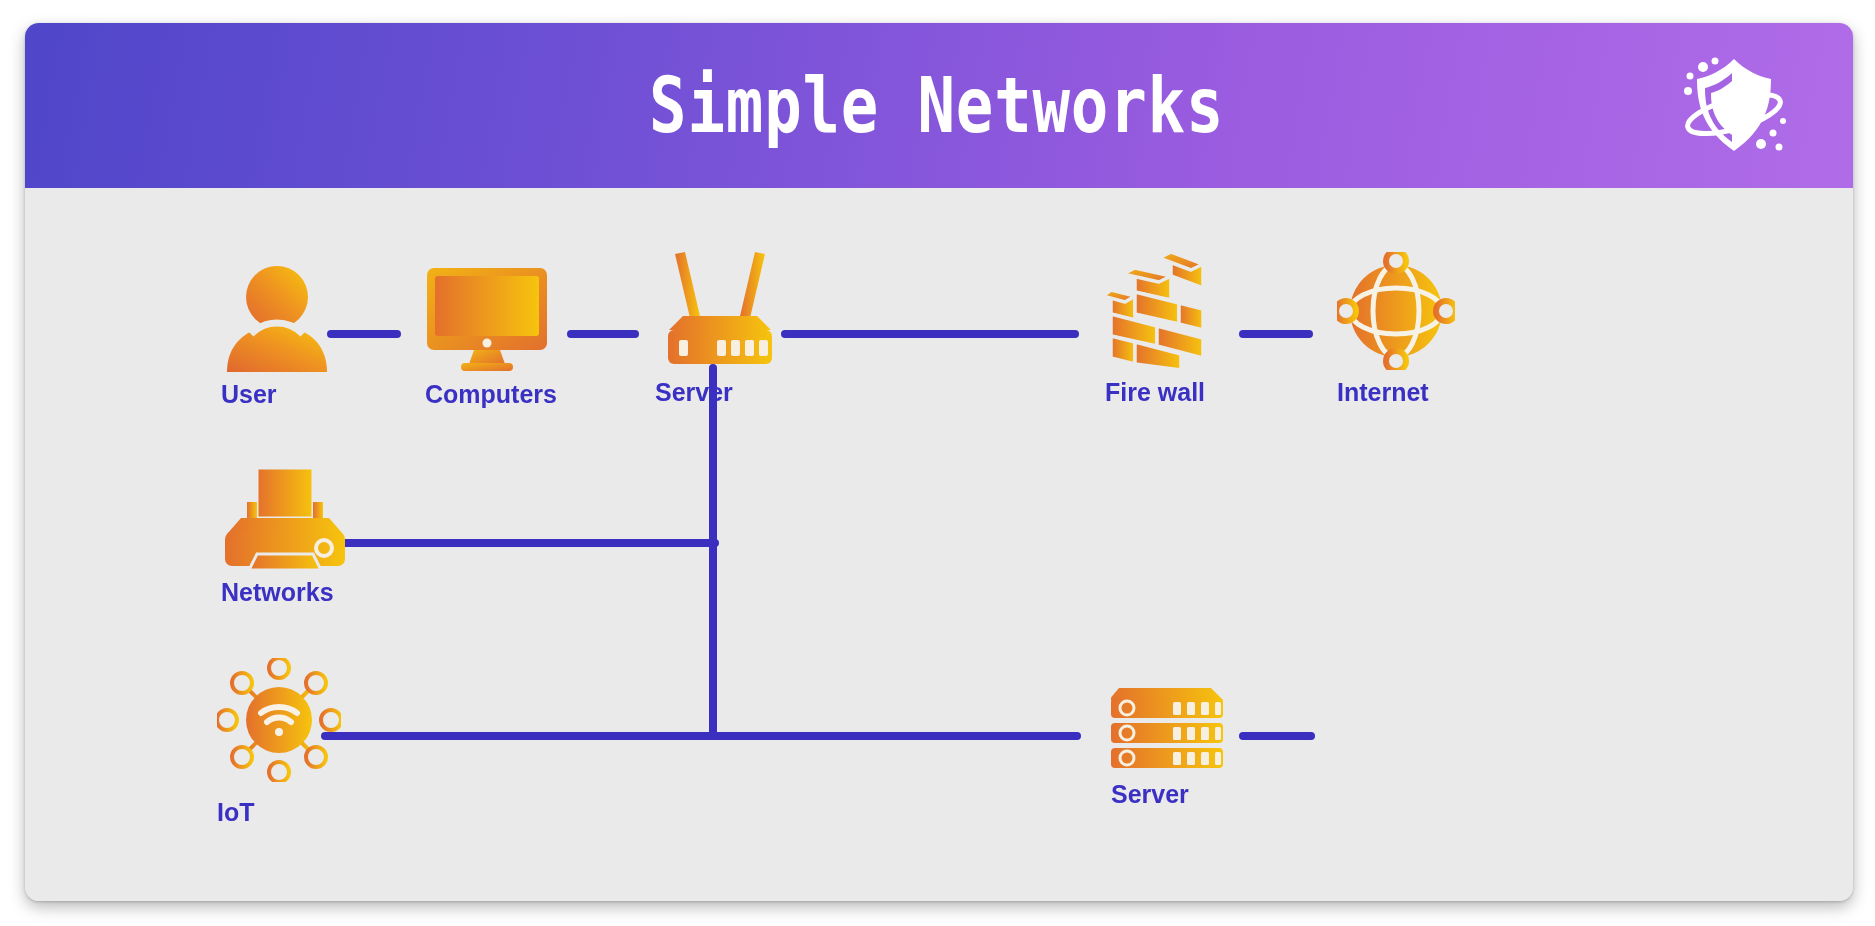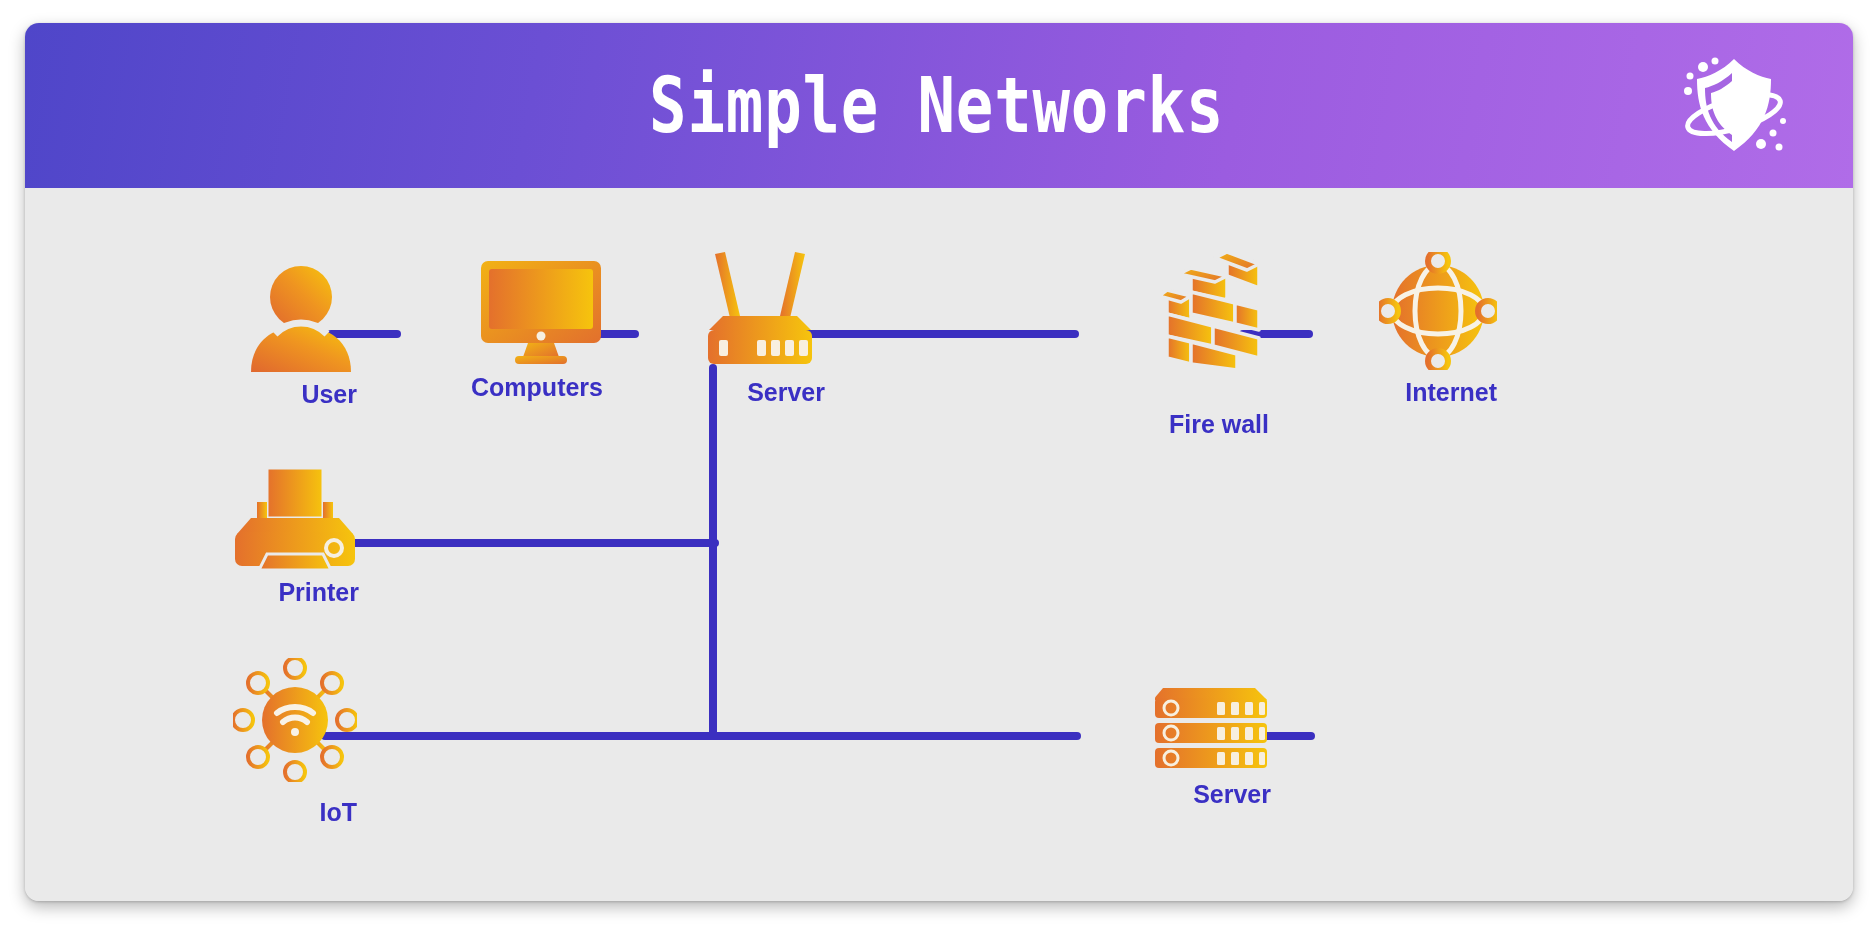--- a/index.html
+++ b/index.html
@@ -79,21 +79,21 @@
     left: 0;
     top: 0;
     width: 1828px;
     height: 713px;
   }
 
   .node {
     position: absolute;
     display: flex;
     flex-direction: column;
-    align-items: flex-end;
+    align-items: flex-start;
   }
   .node .glyph {
     display: block;
   }
   .node .label {
     margin-top: 8px;
     color: #3a30c4;
     font-family: "Liberation Sans", sans-serif;
     font-size: 25px;
     font-weight: bold;
@@ -165,21 +165,21 @@
 
       <div class="node" style="left:196px; top:76px; width:136px;">
         <svg class="glyph" width="112" height="108" viewBox="0 0 112 108">
           <circle cx="56" cy="33" r="31" fill="url(#og)"></circle>
           <path d="M6 108 C6 78 28 62 56 62 C84 62 106 78 106 108 Z" fill="url(#og)"></path>
           <path d="M30 70 C38 62 46 59 56 59 C66 59 74 62 82 70" fill="none" stroke="#eaeaea" stroke-width="7"></path>
         </svg>
         <div class="label">User</div>
       </div>
 
-      <div class="node" style="left:400px; top:71px; width:178px;">
+      <div class="node" style="left:400px; top:78px; width:178px;">
         <svg class="glyph" width="124" height="106" viewBox="0 0 124 106">
           <rect x="2" y="2" width="120" height="82" rx="7" fill="url(#og2)"></rect>
           <rect x="10" y="10" width="104" height="60" rx="3" fill="url(#og3)"></rect>
           <circle cx="62" cy="77" r="4.5" fill="#f6efe2"></circle>
           <path d="M49 84 L75 84 L80 98 L44 98 Z" fill="url(#og2)"></path>
           <rect x="36" y="97" width="52" height="8" rx="4" fill="url(#og2)"></rect>
         </svg>
         <div class="label">Computers</div>
       </div>
 
@@ -195,21 +195,21 @@
 
           <rect x="24" y="94" width="9" height="16" rx="2" fill="#f8efe0"></rect>
           <rect x="62" y="94" width="9" height="16" rx="2" fill="#f8efe0"></rect>
           <rect x="76" y="94" width="9" height="16" rx="2" fill="#f8efe0"></rect>
           <rect x="90" y="94" width="9" height="16" rx="2" fill="#f8efe0"></rect>
           <rect x="104" y="94" width="9" height="16" rx="2" fill="#f8efe0"></rect>
         </svg>
         <div class="label">Server</div>
       </div>
 
-      <div class="node" style="left:1080px; top:58px; width:164px;gap:32px;">
+      <div class="node" style="left:1080px; top:58px; width:164px;">
         <svg class="glyph" width="108" height="124" viewBox="0 0 108 124">
           <g stroke="#eaeaea" stroke-width="3.5" stroke-linejoin="round">
 
             <path d="M66 6 L98 18 L98 42 L66 30 Z" fill="url(#og3)"></path>
             <path d="M66 6 L98 18 L86 24 L54 12 Z" fill="url(#og2)"></path>
             <path d="M30 22 L66 30 L66 54 L30 46 Z" fill="url(#og3)"></path>
             <path d="M30 22 L66 30 L54 36 L18 28 Z" fill="url(#og2)"></path>
             <path d="M6 44 L30 50 L30 74 L6 68 Z" fill="url(#og3)"></path>
             <path d="M6 44 L30 50 L20 56 L-2 50 Z" fill="url(#og2)"></path>
 
@@ -244,21 +244,21 @@
       <div class="node" style="left:196px; top:278px; width:138px;">
         <svg class="glyph" width="128" height="104" viewBox="0 0 128 104">
           <rect x="36" y="2" width="56" height="50" fill="url(#og3)" stroke="#eaeaea" stroke-width="3"></rect>
           <path d="M26 36 L36 36 L36 52 L26 52 Z" fill="url(#og3)"></path>
           <path d="M92 36 L102 36 L102 52 L92 52 Z" fill="url(#og3)"></path>
           <path d="M20 52 L108 52 L122 68 L6 68 Z" fill="url(#og3)"></path>
           <rect x="4" y="66" width="120" height="34" rx="7" fill="url(#og3)"></rect>
           <circle cx="103" cy="82" r="8" fill="none" stroke="#f6efe0" stroke-width="4"></circle>
           <path d="M36 88 L92 88 L100 104 L28 104 Z" fill="url(#og3)" stroke="#eaeaea" stroke-width="3"></path>
         </svg>
-        <div class="label">Printer</div>
+        <div class="label">Networks</div>
       </div>
 
       <div class="node" style="left:192px; top:470px; width:140px;gap:8px;">
         <svg class="glyph" width="124" height="124" viewBox="0 0 124 124">
           <g stroke="url(#og3)" stroke-width="4">
             <line x1="62" y1="62" x2="62" y2="14"></line>
             <line x1="62" y1="62" x2="62" y2="110"></line>
             <line x1="62" y1="62" x2="14" y2="62"></line>
             <line x1="62" y1="62" x2="110" y2="62"></line>
             <line x1="62" y1="62" x2="28" y2="28"></line>

